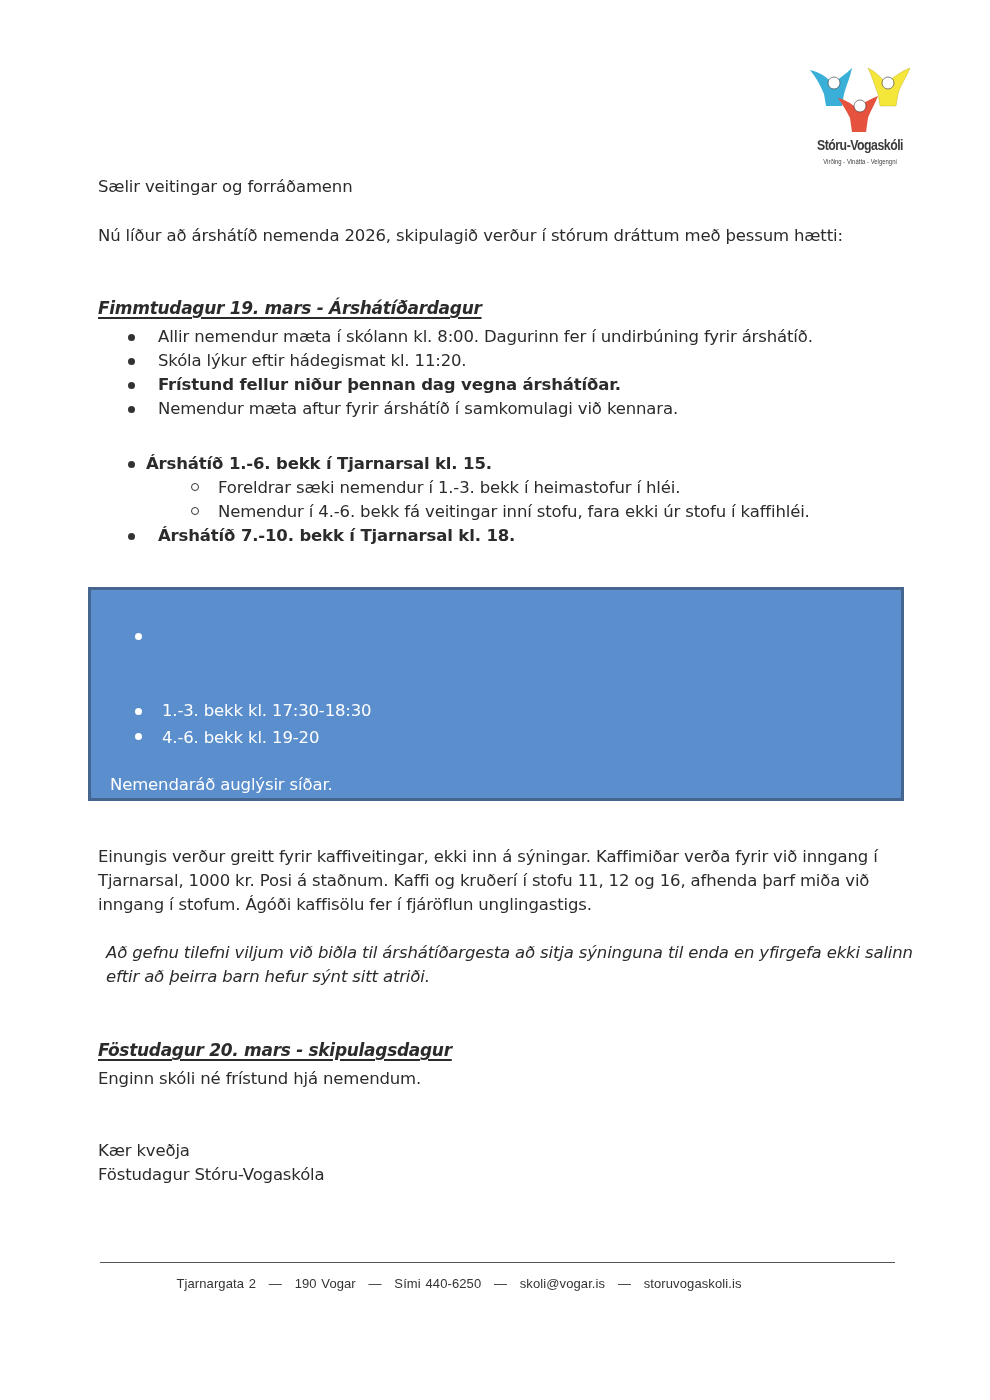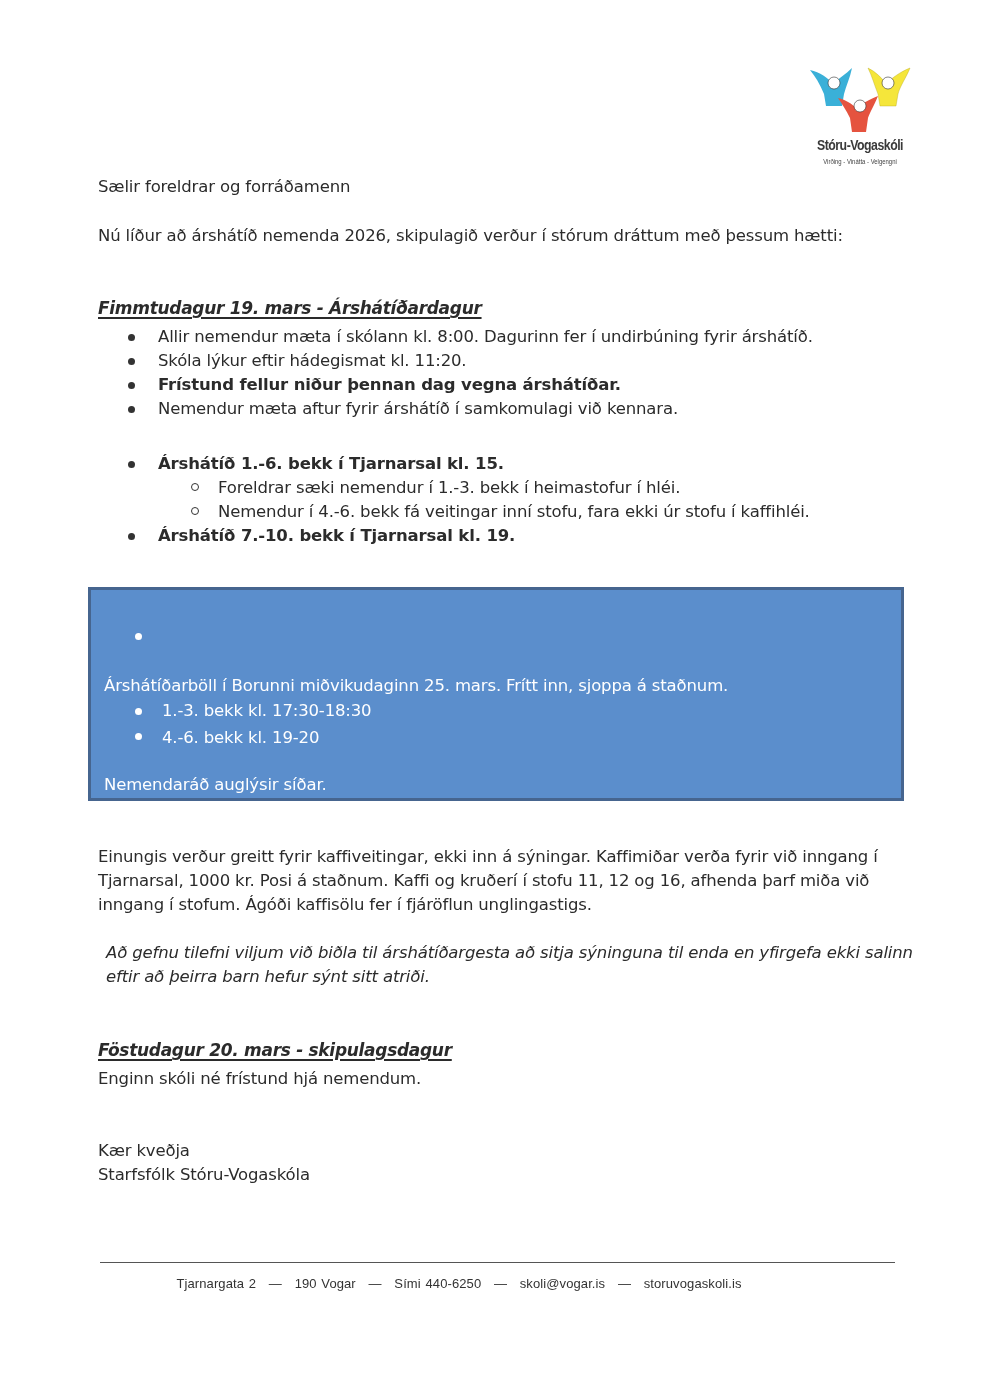--- a/index.html
+++ b/index.html
@@ -70,21 +70,21 @@
     <path d="M62 6 C70 10 76 16 80 22 C86 16 94 10 104 6 C100 16 94 24 92 32 L90 44 L74 44 L72 32 C68 22 66 14 62 6 Z" fill="#f5e63a" stroke="#b8a920" stroke-width="0.4"></path>
     <circle cx="82" cy="21" r="6" fill="#ffffff" stroke="#333" stroke-width="0.6"></circle>
 
     <path d="M32 36 C40 38 46 42 50 46 C56 42 62 38 72 34 C68 44 64 50 62 56 L60 70 L46 70 L44 56 C40 48 36 42 32 36 Z" fill="#e5533f"></path>
     <circle cx="54" cy="44" r="6" fill="#ffffff" stroke="#333" stroke-width="0.6"></circle>
   </svg>
   <div class="logo-name">Stóru-Vogaskóli</div>
   <div class="logo-motto">Virðing - Vinátta - Velgengni</div>
 </div>
 
-<div class="abs txt" style="left:98px; top:175px;">Sælir foreldrar og forráðamenn</div>
+<div class="abs txt" style="left:98px; top:175px;">Sælir veitingar og forráðamenn</div>
 <div class="abs txt" style="left:98px; top:224px;">Nú líður að árshátíð nemenda 2026, skipulagið verður í stórum dráttum með þessum hætti:</div>
 
 <div class="abs heading" style="left:98px; top:298px;">Fimmtudagur 19. mars - Árshátíðardagur</div>
 
 <ul class="abs bullet-list txt" style="left:98px; top:325px;">
   <li>
     <span class="bullet-dot" style="left:30px;"></span>
     <span style="position:absolute; left:60px;">Allir nemendur mæta í skólann kl. 8:00. Dagurinn fer í undirbúning fyrir árshátíð.</span>
   </li>
   <li>
@@ -97,60 +97,59 @@
   </li>
   <li>
     <span class="bullet-dot" style="left:30px;"></span>
     <span style="position:absolute; left:60px;">Nemendur mæta aftur fyrir árshátíð í samkomulagi við kennara.</span>
   </li>
 </ul>
 
 <ul class="abs bullet-list txt" style="left:98px; top:452px;">
   <li>
     <span class="bullet-dot" style="left:30px;"></span>
-    <span class="bold" style="position:absolute; left:60px;">Árshátíð 1.-6. bekk í Tjarnarsal kl. 15.</span>
+    <span class="bold" style="position:absolute; left:48px;">Árshátíð 1.-6. bekk í Tjarnarsal kl. 15.</span>
   </li>
   <li>
     <span class="ring" style="left:93px;"></span>
     <span style="position:absolute; left:120px;">Foreldrar sæki nemendur í 1.-3. bekk í heimastofur í hléi.</span>
   </li>
   <li>
     <span class="ring" style="left:93px;"></span>
     <span style="position:absolute; left:120px;">Nemendur í 4.-6. bekk fá veitingar inní stofu, fara ekki úr stofu í kaffihléi.</span>
   </li>
   <li>
     <span class="bullet-dot" style="left:30px;"></span>
-    <span class="bold" style="position:absolute; left:60px;">Árshátíð 7.-10. bekk í Tjarnarsal kl. 19.</span>
+    <span class="bold" style="position:absolute; left:60px;">Árshátíð 7.-10. bekk í Tjarnarsal kl. 18.</span>
   </li>
 </ul>
 
 <div class="abs blue-box">
   <span class="bullet-dot" style="left:44px; top:43px;"></span>
 
-  <div class="txt" style="left:13px; top:84px;">Árshátíðarböll í Borunni miðvikudaginn 25. mars. Frítt inn, sjoppa á staðnum.</div>
   <span class="bullet-dot" style="left:44px; top:118px;"></span>
   <div class="txt" style="left:71px; top:109px;">1.-3. bekk kl. 17:30-18:30</div>
   <span class="bullet-dot" style="left:44px; top:143px;"></span>
   <div class="txt" style="left:71px; top:136px;">4.-6. bekk kl. 19-20</div>
 
-  <div class="txt" style="left:13px; top:183px;">Nemendaráð auglýsir síðar.</div>
+  <div class="txt" style="left:19px; top:183px;">Nemendaráð auglýsir síðar.</div>
 </div>
 
 <div class="abs txt" style="left:98px; top:845px;">Einungis verður greitt fyrir kaffiveitingar, ekki inn á sýningar. Kaffimiðar verða fyrir við inngang í</div>
 <div class="abs txt" style="left:98px; top:869px;">Tjarnarsal, 1000 kr. Posi á staðnum. Kaffi og kruðerí í stofu 11, 12 og 16, afhenda þarf miða við</div>
 <div class="abs txt" style="left:98px; top:893px;">inngang í stofum. Ágóði kaffisölu fer í fjáröflun unglingastigs.</div>
 
 <div class="abs txt italic" style="left:98px; top:941px;">Að gefnu tilefni viljum við biðla til árshátíðargesta að sitja sýninguna til enda en yfirgefa ekki salinn</div>
 <div class="abs txt italic" style="left:98px; top:965px;">eftir að þeirra barn hefur sýnt sitt atriði.</div>
 
 <div class="abs heading" style="left:98px; top:1040px;">Föstudagur 20. mars - skipulagsdagur</div>
 <div class="abs txt" style="left:98px; top:1067px;">Enginn skóli né frístund hjá nemendum.</div>
 
 <div class="abs txt" style="left:98px; top:1139px;">Kær kveðja</div>
-<div class="abs txt" style="left:98px; top:1163px;">Starfsfólk Stóru-Vogaskóla</div>
+<div class="abs txt" style="left:98px; top:1163px;">Föstudagur Stóru-Vogaskóla</div>
 
 <div class="abs footer-rule"></div>
 <div class="abs footer">
   <span>Tjarnargata 2</span>
   <span class="sep">—</span>
   <span>190 Vogar</span>
   <span class="sep">—</span>
   <span>Sími 440-6250</span>
   <span class="sep">—</span>
   <span>skoli@vogar.is</span>

